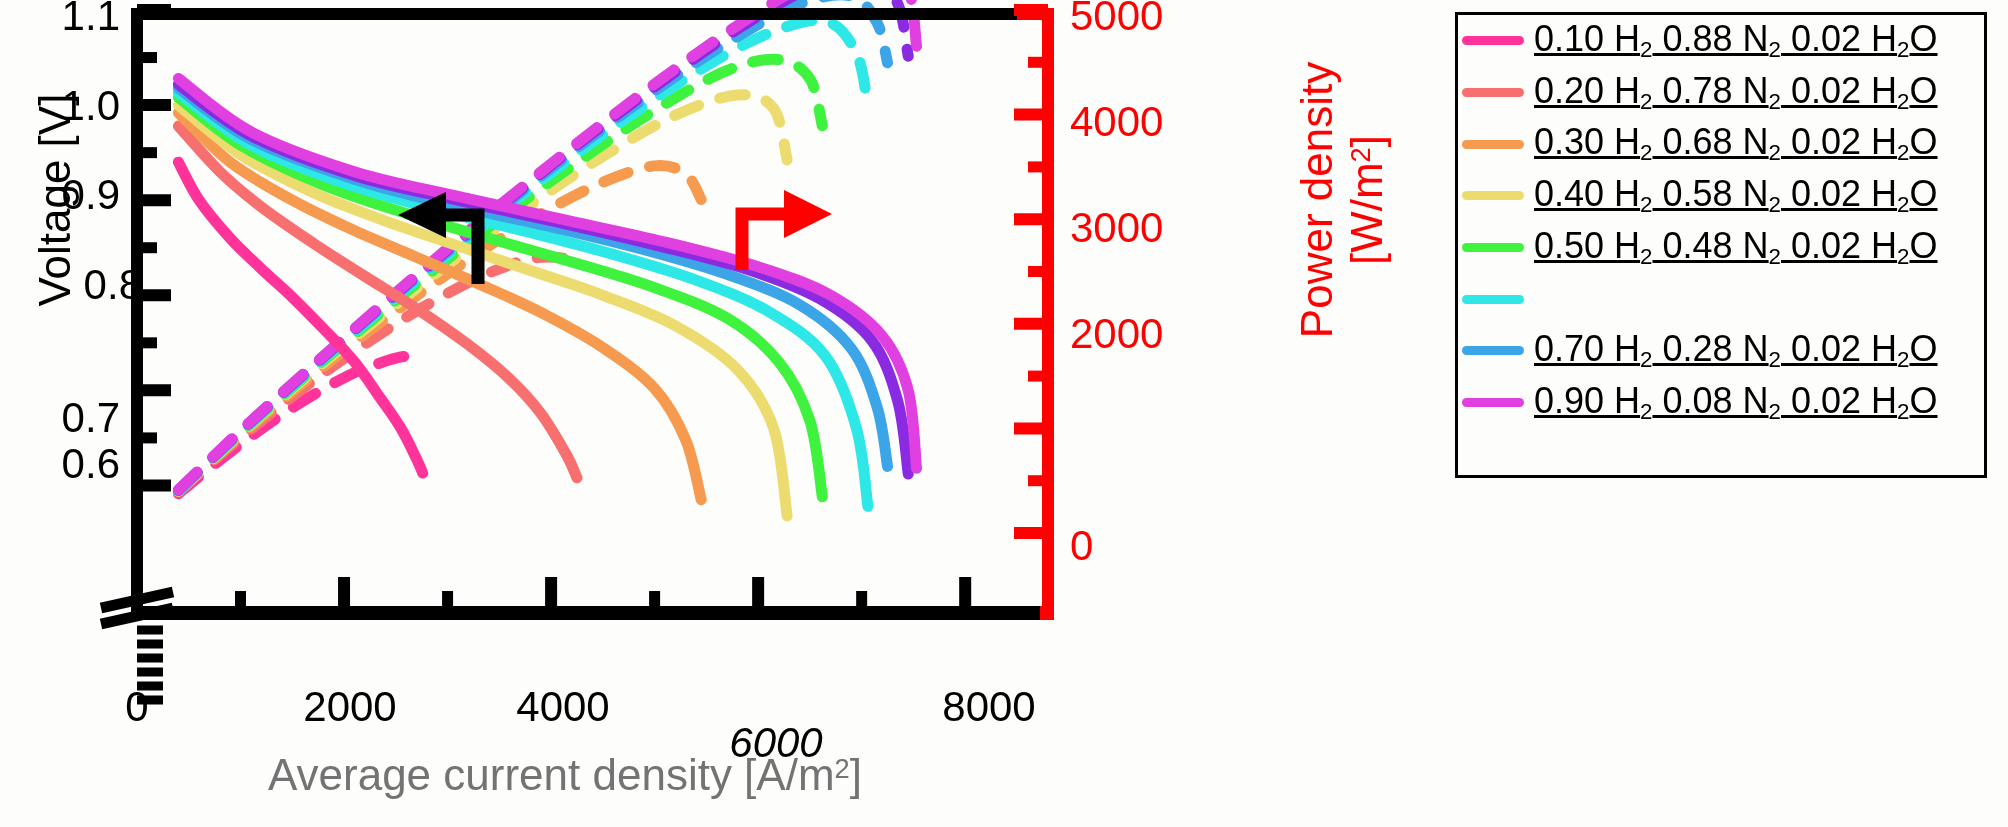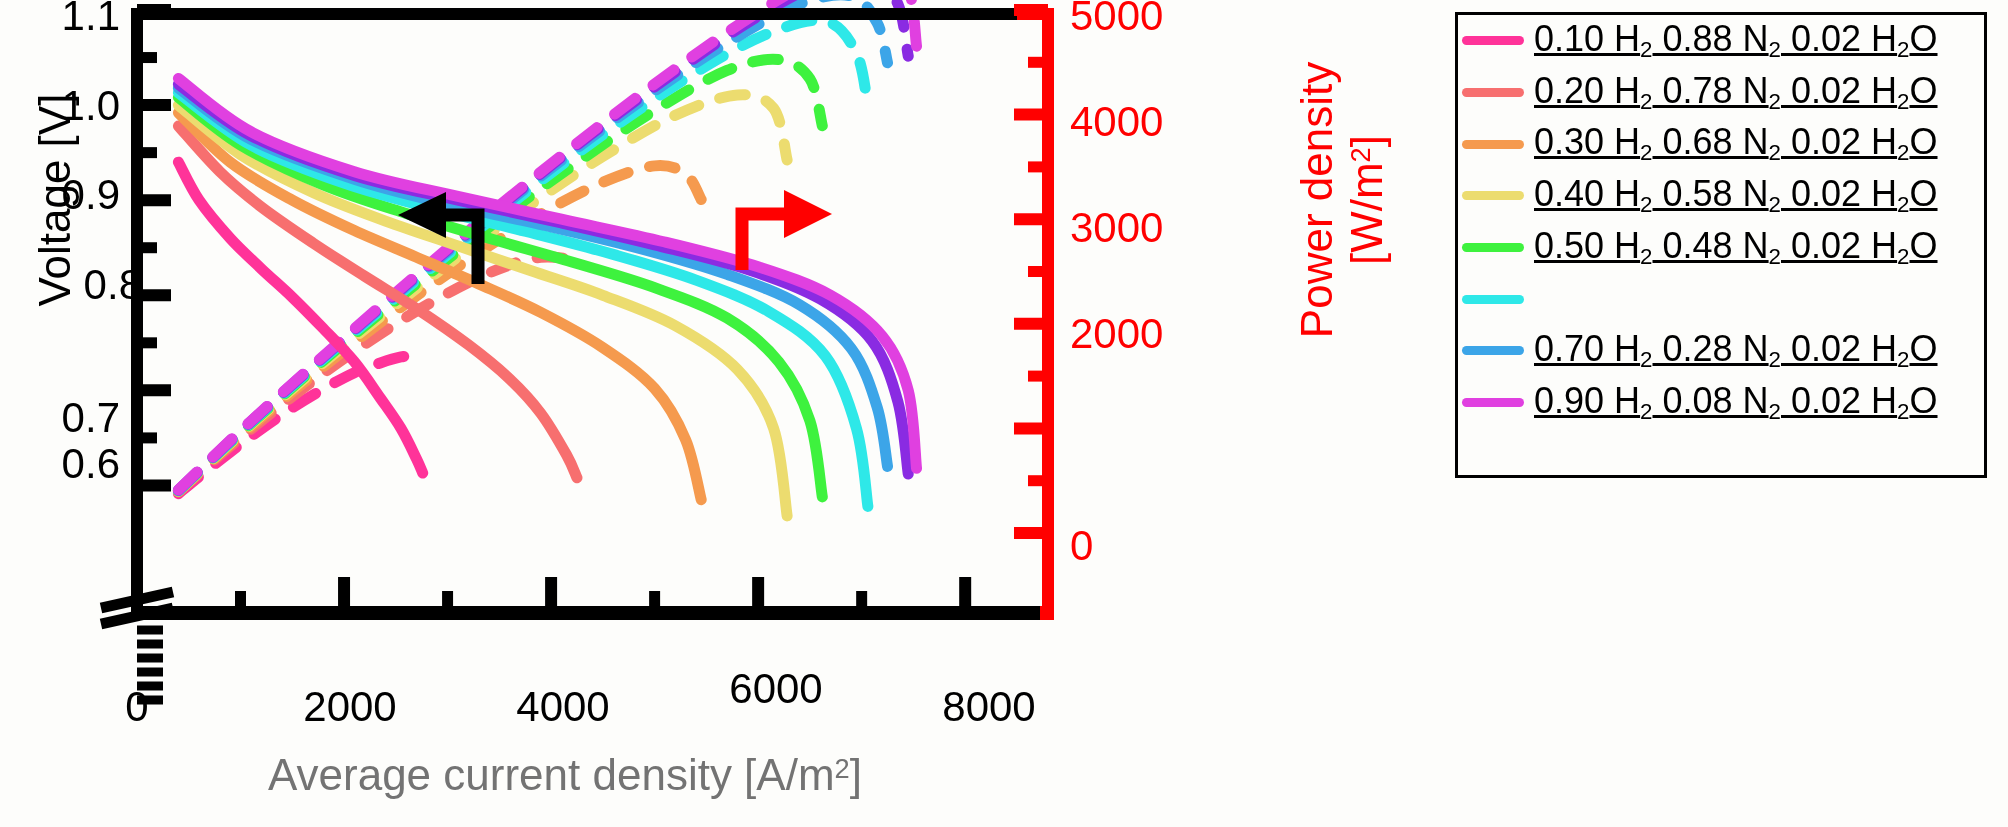--- a/index.html
+++ b/index.html
@@ -142,21 +142,21 @@
 
   <div class="ytick-r" style="left:1070px;top:-8px;">5000</div>
   <div class="ytick-r" style="left:1070px;top:98px;">4000</div>
   <div class="ytick-r" style="left:1070px;top:204px;">3000</div>
   <div class="ytick-r" style="left:1070px;top:310px;">2000</div>
   <div class="ytick-r" style="left:1070px;top:522px;">0</div>
 
   <div class="xtick" style="left:37px;top:683px;">0</div>
   <div class="xtick" style="left:250px;top:683px;">2000</div>
   <div class="xtick" style="left:463px;top:683px;">4000</div>
-  <div class="xtick" style="left:676px;top:665px;">6000</div>
+  <div class="xtick" style="left:676px;top:719px;font-style:italic;">6000</div>
   <div class="xtick" style="left:889px;top:683px;">8000</div>
 
   <div class="legend" id="legend-box">
       <div class="legend-row">
         <span class="legend-swatch" style="background: rgb(255, 51, 153);"></span>
         <span class="legend-text">0.10 H<sub>2</sub> 0.88 N<sub>2</sub> 0.02 H<sub>2</sub>O</span>
       </div>
       <div class="legend-row">
         <span class="legend-swatch" style="background: rgb(247, 111, 111);"></span>
         <span class="legend-text">0.20 H<sub>2</sub> 0.78 N<sub>2</sub> 0.02 H<sub>2</sub>O</span>

